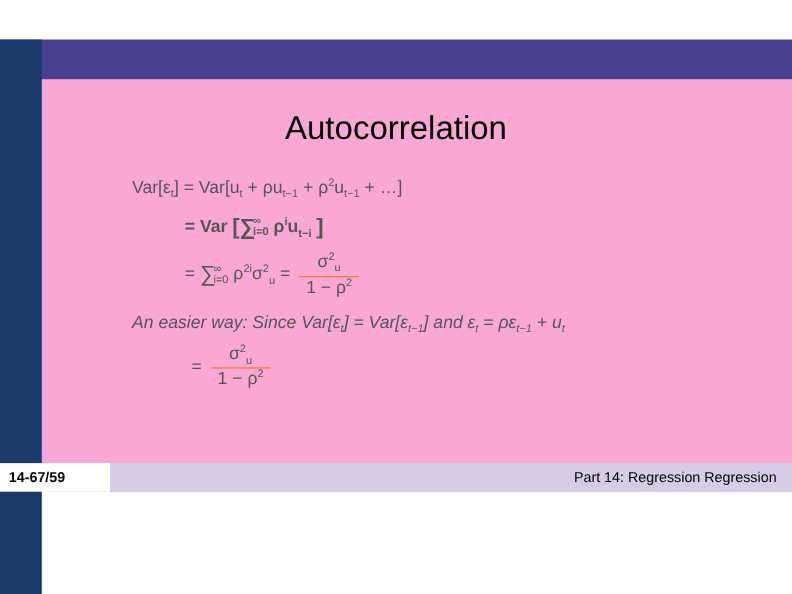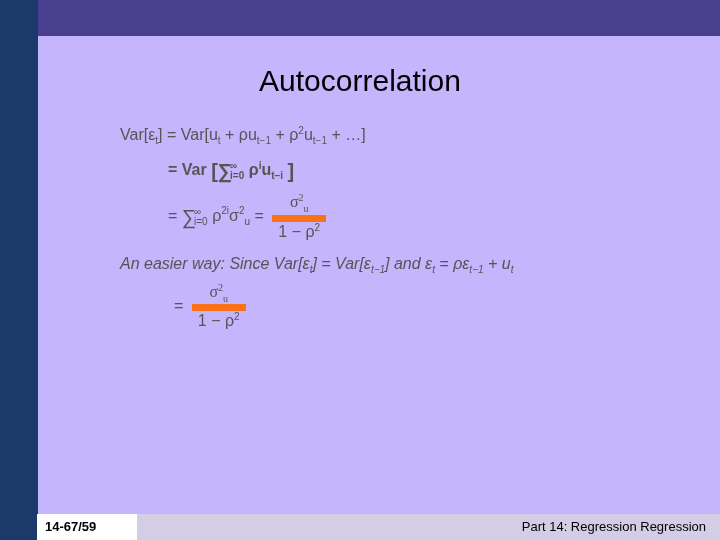--- a/index.html
+++ b/index.html
@@ -1,33 +1,33 @@
 <!DOCTYPE html>
 <html><head>
 <meta charset="utf-8">
 <style>
   * { margin: 0; padding: 0; box-sizing: border-box; }
   html, body { width: 720px; height: 540px; font-family: Arial, Helvetica, sans-serif; background: #fff; overflow: hidden; }
-  .slide { position: relative; width: 720px; height: 540px; background: #c4b5fd; }
+  .slide { position: relative; width: 720px; height: 411px; background: #f9a8d4; margin-top: 36px; }
   .sidebar { position: absolute; left: 0; top: 0; width: 38px; height: 540px; background: #1b3a6b; }
   .topbar { position: absolute; left: 0; top: 0; width: 720px; height: 36px; background: #4a3e8e; }
   .title { position: absolute; top: 64px; left: 0; right: 0; text-align: center; font-size: 30px; color: #000; font-weight: 400; }
   .content { position: absolute; left: 120px; top: 120px; width: 520px; color: #555; font-family: "Segoe UI", Arial, sans-serif; font-size: 16px; line-height: 1.9; }
   .line { white-space: nowrap; margin-bottom: 2px; }
   .frac { display: inline-block; vertical-align: middle; text-align: center; margin: 0 4px; }
-  .frac .num { display: block; border-bottom: 7px solid #f97316; padding: 0 6px; line-height: 1.2; font-family: Liberation Serif, serif; }
+  .frac .num { display: block; border-bottom: 1px solid #f97316; padding: 0 6px; line-height: 1.2; }
   .frac .den { display: block; padding: 0 6px; line-height: 1.2; }
   .sum { font-size: 20px; vertical-align: middle; }
   .limits { display: inline-block; font-size: 10px; vertical-align: middle; line-height: 1; margin-left: -2px; }
   .limits .up { display: block; }
   .limits .lo { display: block; }
   .br { font-size: 20px; vertical-align: middle; }
   sup { font-size: 10px; vertical-align: super; }
   sub { font-size: 10px; vertical-align: sub; }
-  .footer { position: absolute; left: 0; bottom: 0; width: 720px; height: 26px; display: flex; padding-left: 37px; }
+  .footer { position: absolute; left: 0; bottom: 0; width: 720px; height: 26px; display: flex; }
   .footer .left { width: 100px; background: #fff; font-size: 13px; font-weight: bold; color: #000; padding: 5px 8px; border-top: 0; }
   .footer .right { flex: 1; background: #d4cde6; font-size: 13px; color: #000; text-align: right; padding: 5px 14px; }
 </style>
 </head>
 <body>
 
 <div class="slide">
   <div class="topbar"></div>
   <div class="sidebar"></div>
 

